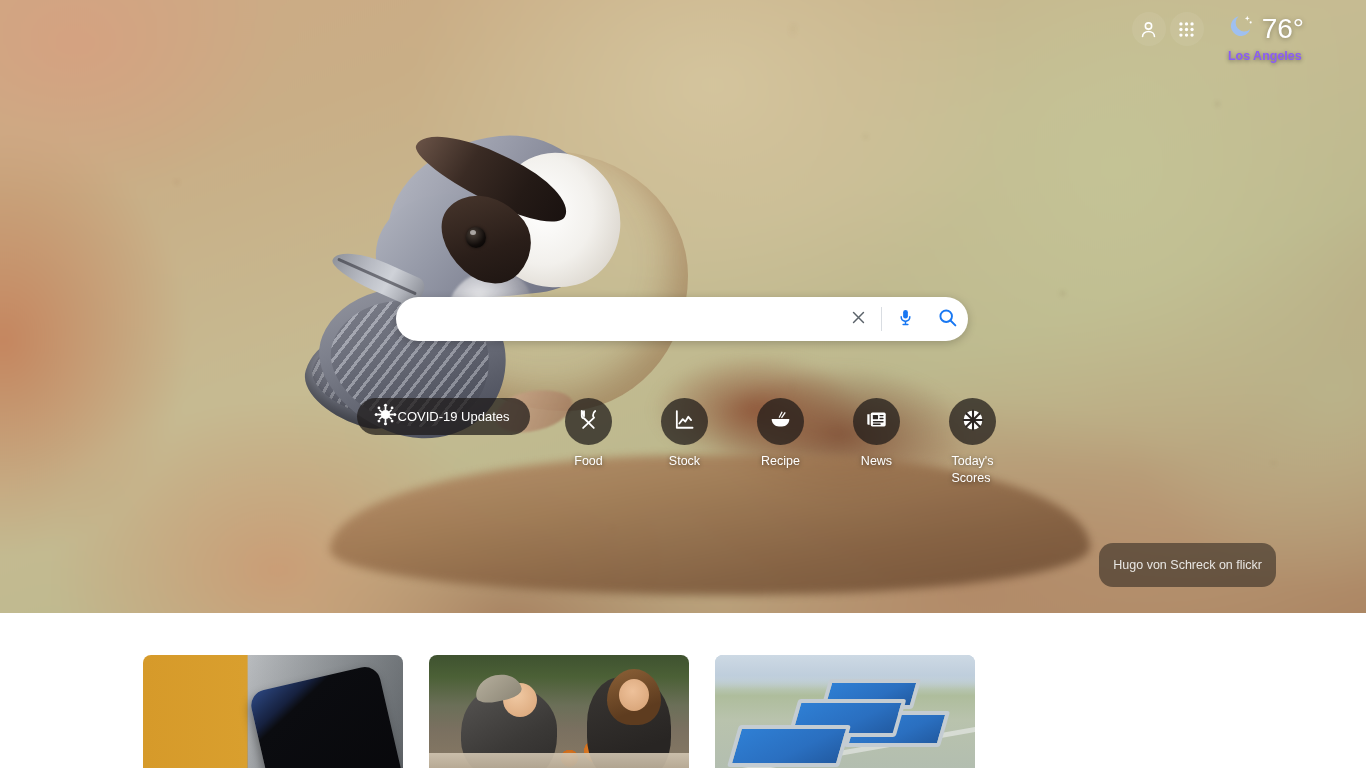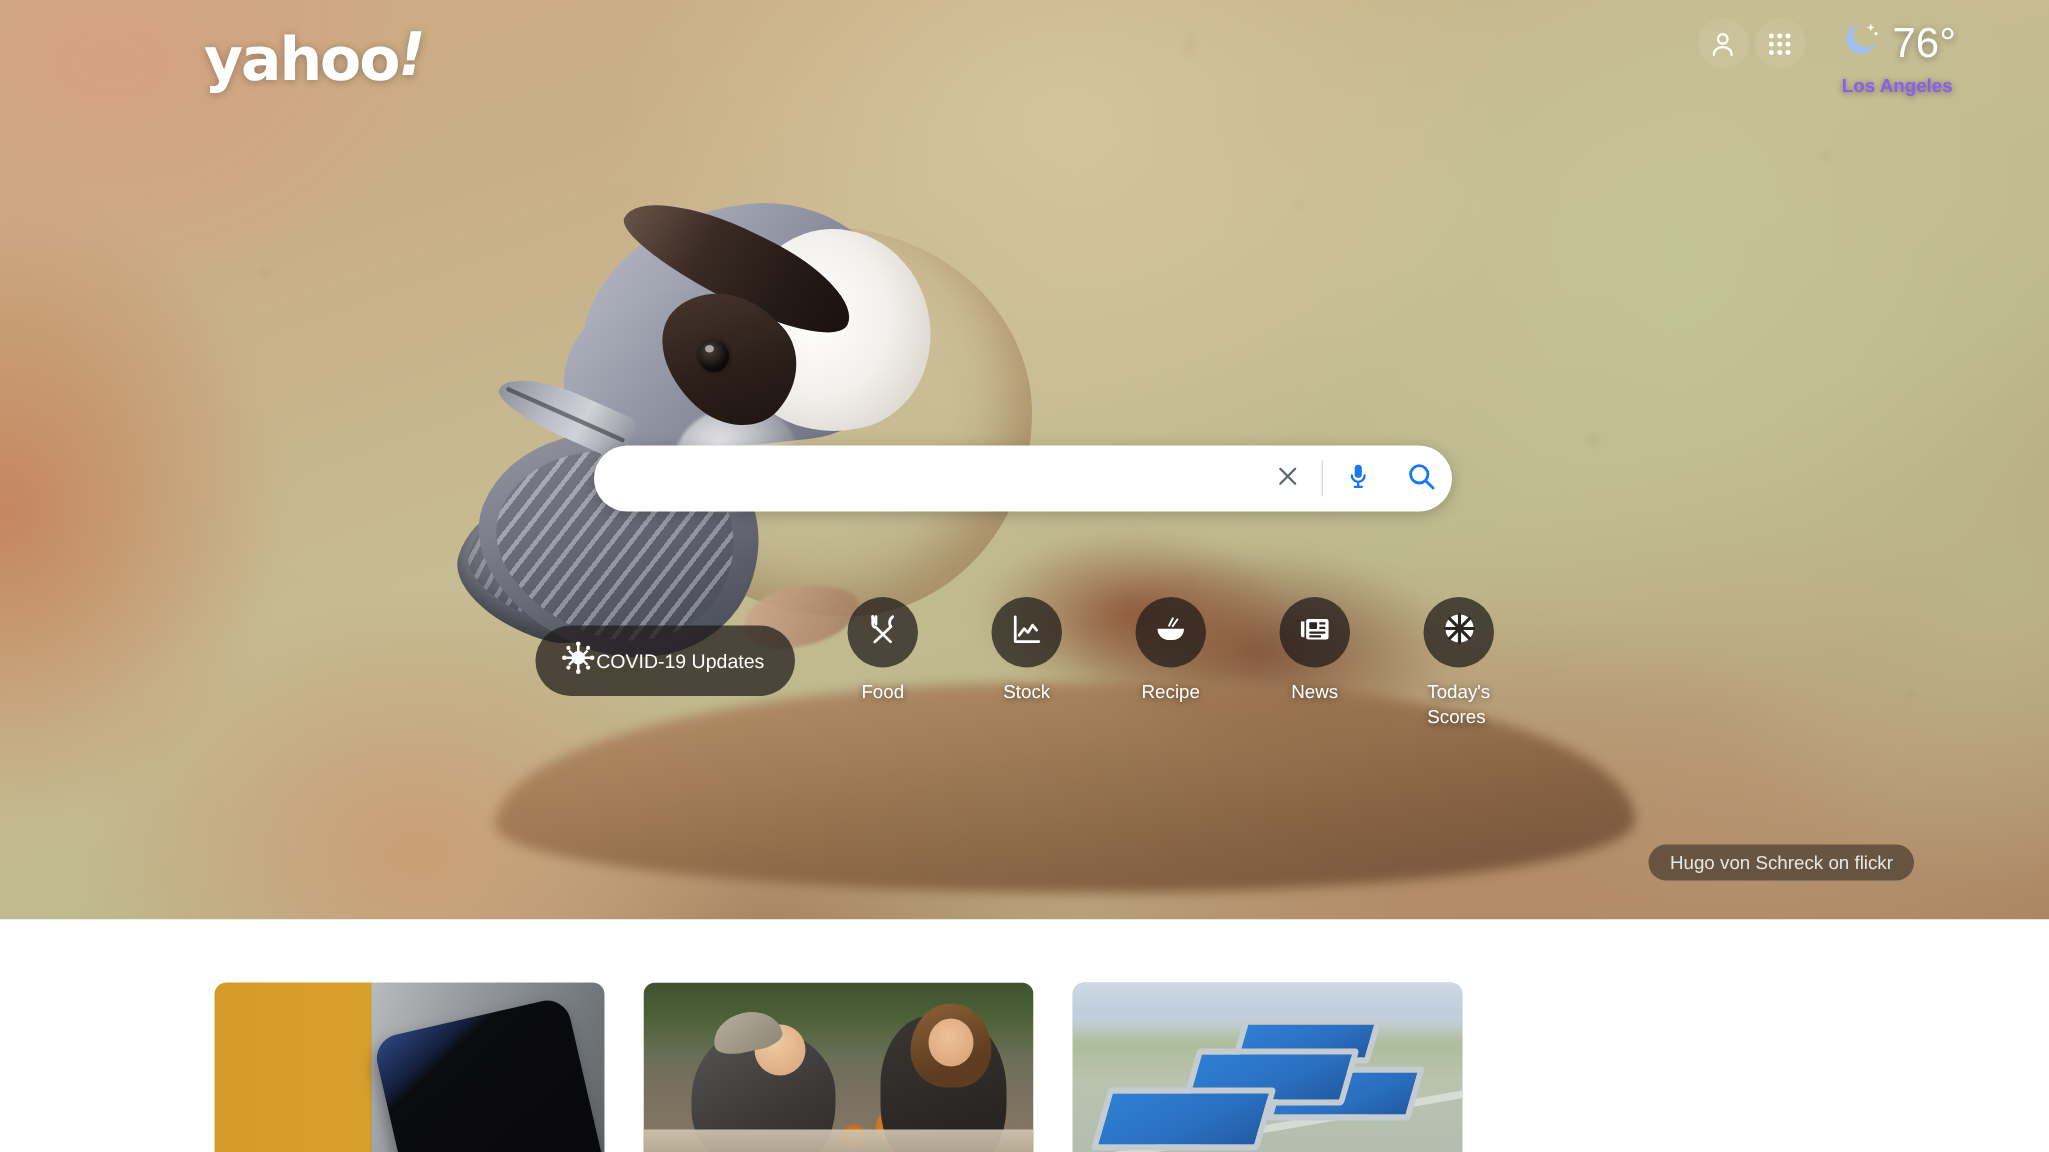--- a/index.html
+++ b/index.html
@@ -296,22 +296,21 @@
     gap: 22px;
     z-index: 15;
   }
   .covid-pill {
     display: flex;
     align-items: center;
     background: rgba(29,25,23,.72);
     border-radius: 26px;
     padding: 9px 20px 9px 16px;
     cursor: pointer;
-    height: 47px;
-    margin-top: 19px;
+    height: 37px;
   }
   .covid-label {
     color: #fff;
     font-size: 13px;
     line-height: 15px;
     text-align: left;
     font-weight: 400;
   }
   .shortcut {
     width: 74px;
@@ -336,21 +335,21 @@
     white-space: pre-line;
   }
 
   
   .attribution {
     position: absolute;
     right: 90px; bottom: 26px;
     background: rgba(40,34,30,.55);
     color: #e8e6e3;
     font-size: 12.5px;
-    padding: 5px 14px;
+    padding: 15px 14px;
     border-radius: 14px;
     z-index: 15;
   }
 
   
   .content {
     position: relative;
     width: 1366px;
     height: 155px;
     background: #fff;
@@ -492,21 +491,20 @@
     <div class="bird-part bird-eyestripe"></div>
     <div class="bird-part bird-eyestripe2"></div>
     <div class="bird-part bird-beak"></div>
     <div class="bird-part bird-beak-line"></div>
     <div class="bird-part bird-eye"></div>
     <div class="bird-part bird-foot"></div>
   </div>
 
   <div class="header">
 
-    <div class="logo"><span>yahoo</span><span class="bang">!</span></div>
 
     <div class="header-right">
 
       <div class="hdr-icon-btn">
         <span>
           <svg width="21" height="21" viewBox="0 0 24 24" fill="none" stroke="#ffffff" stroke-width="1.8" stroke-linecap="round" stroke-linejoin="round">
             <circle cx="12" cy="8" r="3.6"></circle>
             <path d="M5.2 20c0-3.6 3.1-5.8 6.8-5.8s6.8 2.2 6.8 5.8"></path>
           </svg>
         </span>

